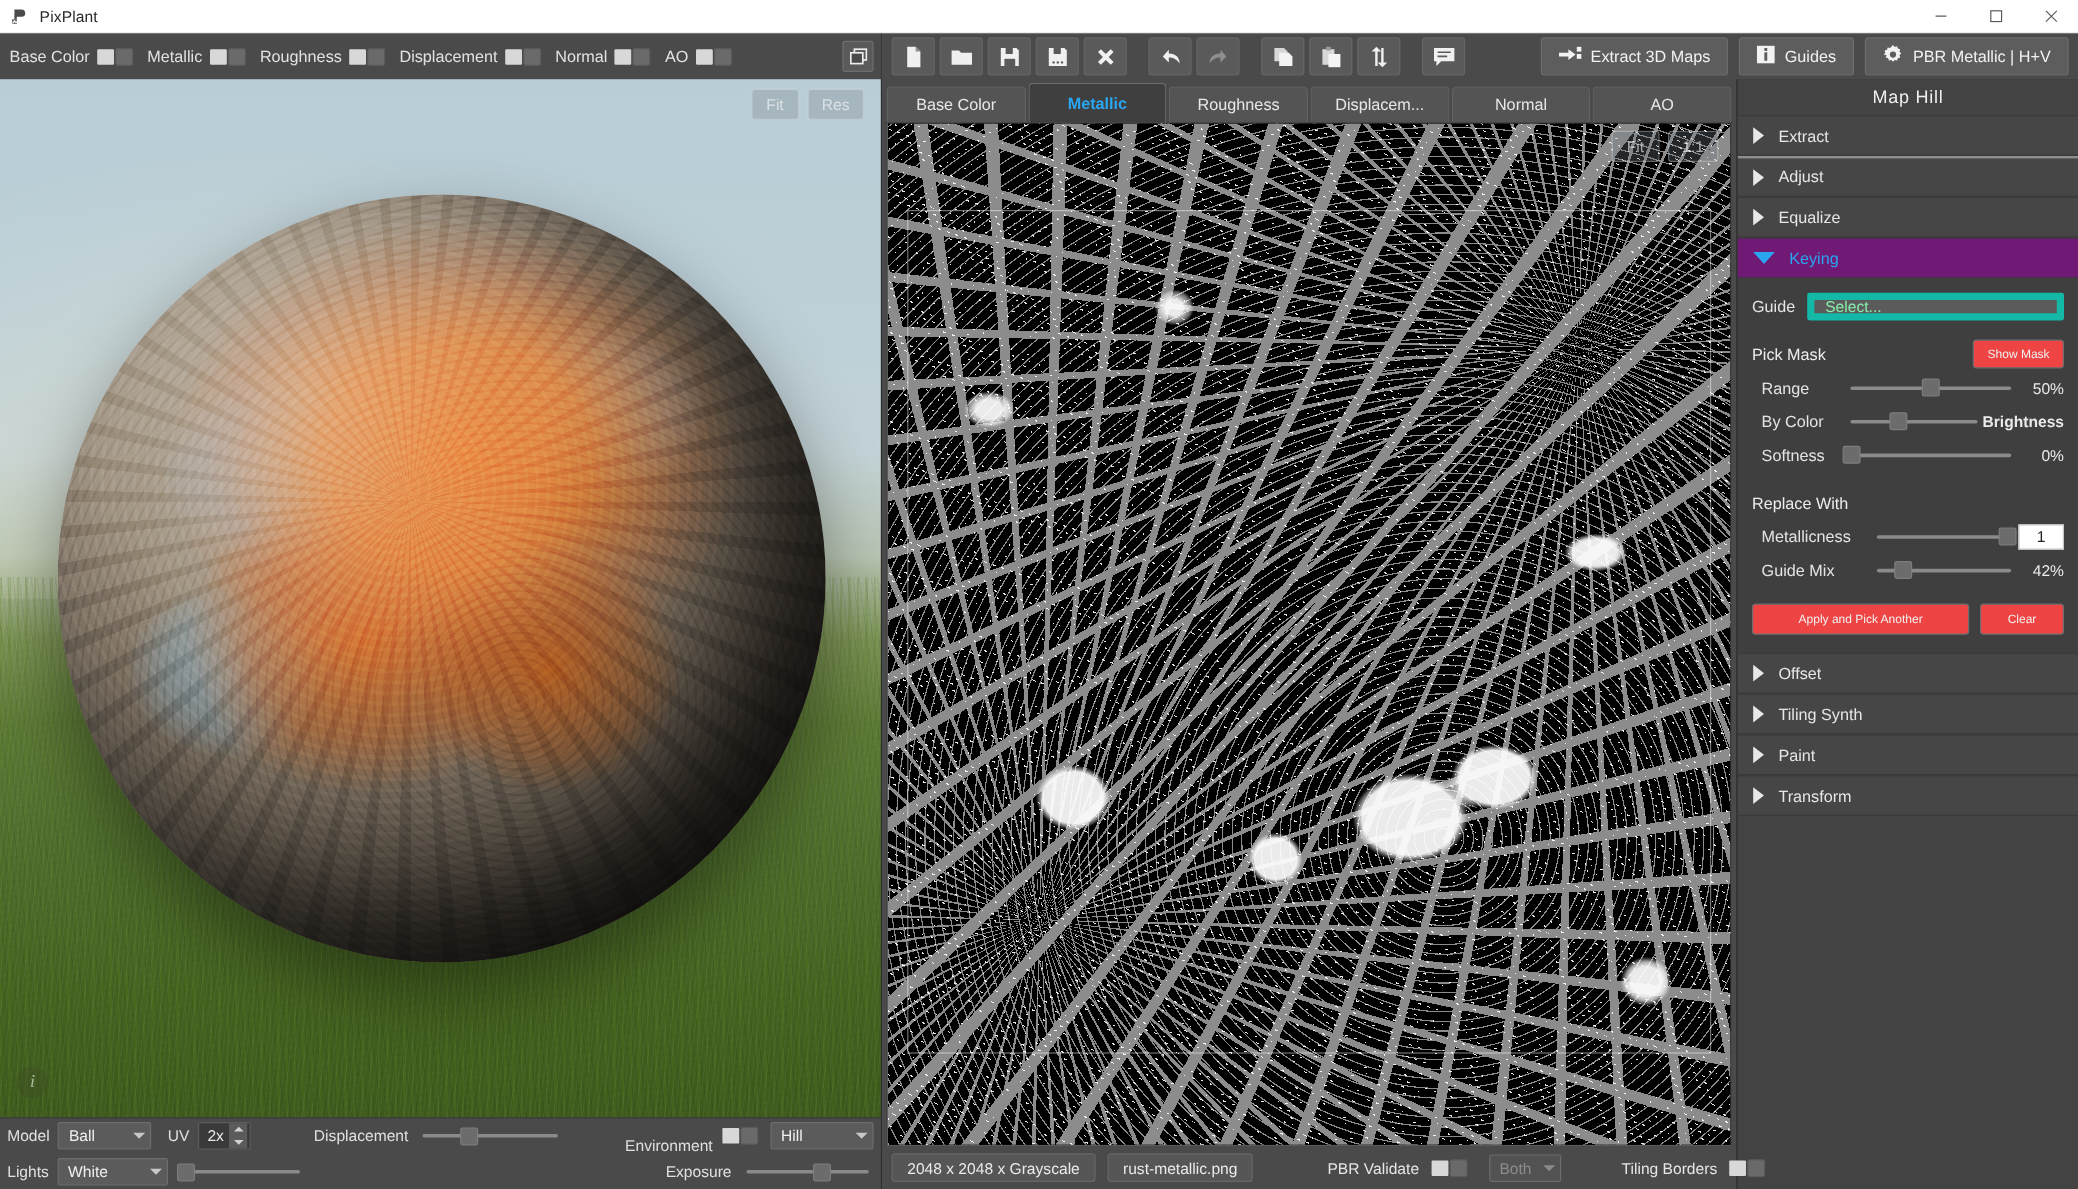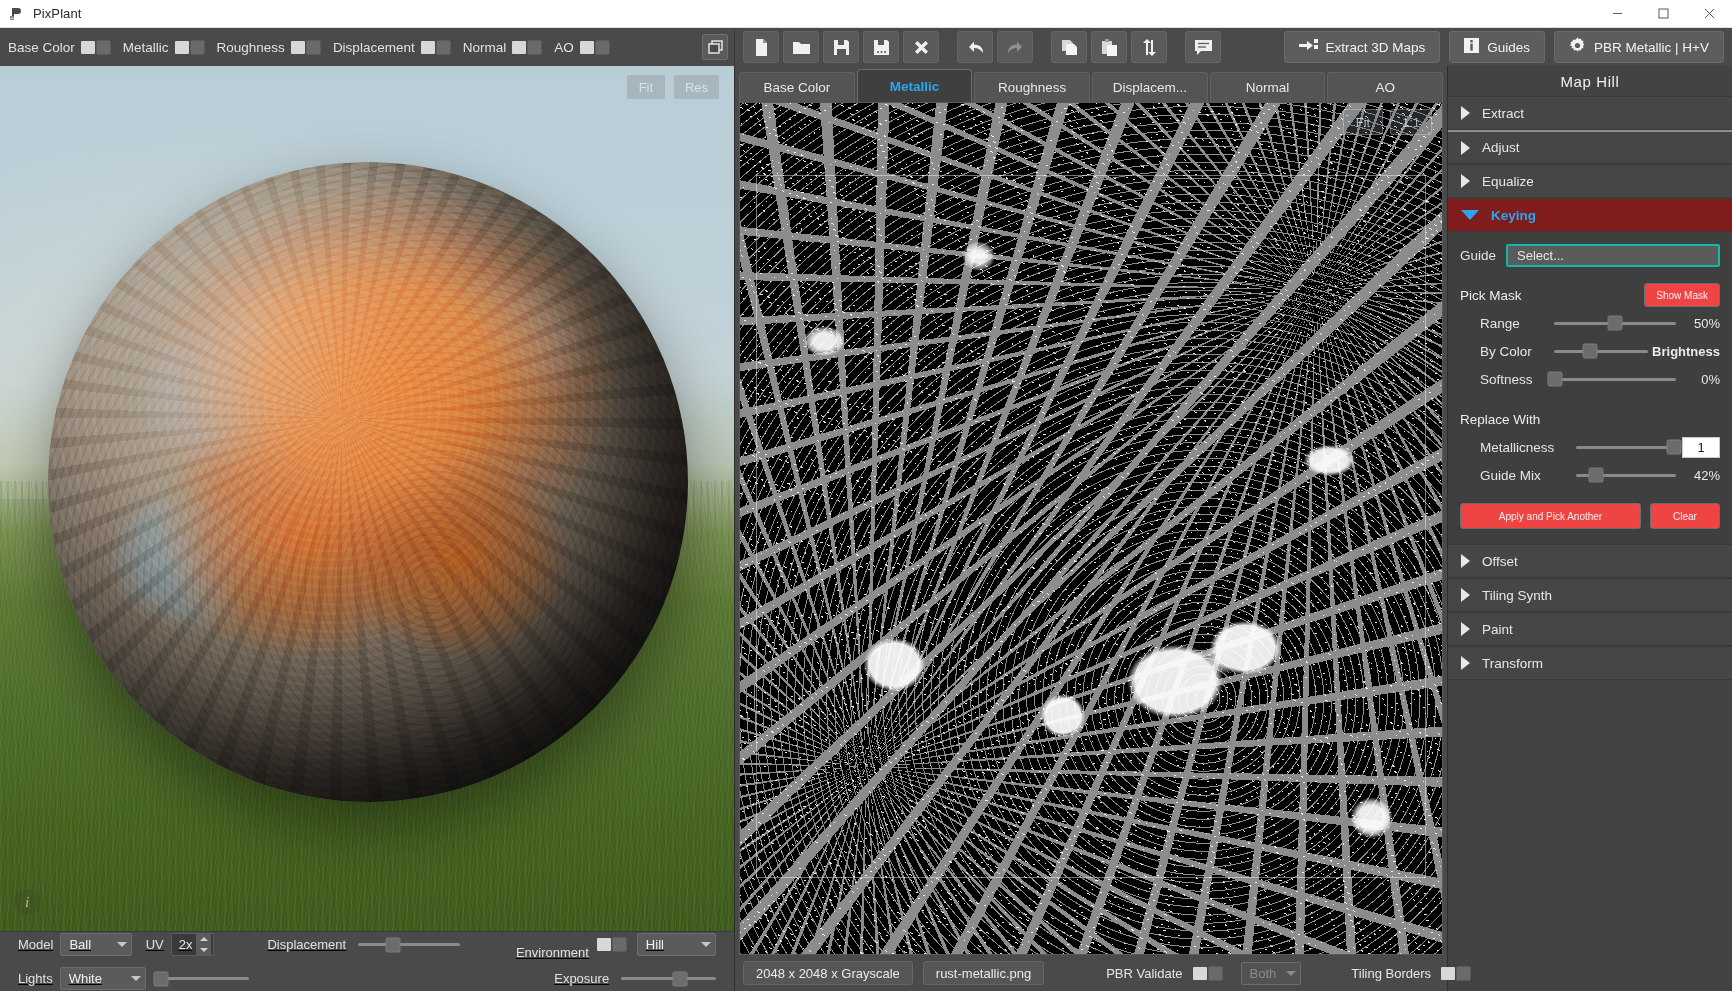--- a/index.html
+++ b/index.html
@@ -178,24 +178,23 @@
     width: 26px; height: 26px; border-radius: 50%;
     background: rgba(60,70,40,.30);
     display:flex; align-items:center; justify-content:center;
     color: rgba(230,235,220,.68); font-size: 15px;
     font-family: "Liberation Serif", serif; font-style: italic;
   }
 
   
   .leftctl {
     flex: 0 0 60px; background: #4a4a4a;
-    display: flex; flex-direction: column; justify-content: space-between;
-    padding: 0 18px; gap: 5px;
+    display: flex; flex-direction: column; justify-content: center;
+    padding: 0 6px; gap: 5px;
     border-top: 1px solid #3a3a3a;
-    text-decoration: underline;
   }
   .ctlrow { display: flex; align-items: center; height: 25px; }
   .ctl-label { font-size: 13px; color: #e0e0e0; white-space: nowrap; }
   .combo {
     height: 23px; background: #5b5b5b;
     border: 1px solid #6d6d6d; border-radius: 2px;
     display: inline-flex; align-items: center;
     padding: 0 4px 0 8px; color: #f0f0f0; font-size: 13px;
     position: relative; white-space: nowrap;
   }
@@ -316,46 +315,46 @@
     height: 30px; display: flex; align-items: center; justify-content: center;
     color: #f0f0f0; font-size: 15px; letter-spacing: .6px;
     background: #434343;
   }
   .acc-row {
     height: 34px; display: flex; align-items: center; gap: 12px;
     padding-left: 13px; background: #464646;
     border-top: 1px solid #3a3a3a; border-bottom: 1px solid #3a3a3a;
     color: #e6e6e6; font-size: 13.5px;
   }
-  .acc-row.active { color: #2aa5f0; font-weight: bold; background: #7f1d1d; }
+  .acc-row.active { color: #2aa5f0; font-weight: normal; background: #701a75; }
   .acc-row.thick-top { border-top: 2px solid #8e8e8e; }
   .tri-right {
     width:0;height:0;border-top:7px solid transparent;border-bottom:7px solid transparent;
     border-left:9px solid #e8e8e8;
   }
   .tri-down {
     width:0;height:0;border-left:9px solid transparent;border-right:9px solid transparent;
     border-top:10px solid #2aa5f0;
   }
   .panel-body { background: #3f3f3f; padding: 10px 12px 12px 12px; }
   .row { display: flex; align-items: center; height: 26px; margin-bottom: 2px; }
   .row-lbl { font-size: 13.5px; color: #e4e4e4; white-space: nowrap; }
-  .row-lbl.indent { margin-left: 20px; }
+  .row-lbl.indent { margin-left: 8px; }
   .sec-title { font-size: 13.5px; color: #ededed; }
   .btn {
     height: 24px; background: #ef4444; border: 1px solid #6e6e6e;
     border-radius: 3px; color: #f0f0f0; font-size: 10px;
     display: inline-flex; align-items: center; justify-content: center;
     padding: 0 11px; white-space: nowrap;
   }
   .btn.wide { height: 26px; }
   .wcombo {
-    flex: 1; height: 23px; background: #5b5b5b; border: 2px solid #14b8a6;
+    flex: 1; height: 23px; background: #5b5b5b; border: 6px solid #14b8a6;
     border-radius: 2px; display: flex; align-items: center;
-    padding: 0 6px 0 9px; color: #e5e5e5; font-size: 13px;
+    padding: 0 6px 0 9px; color: #86efac; font-size: 13px;
   }
   .val { font-size: 13px; color: #eaeaea; text-align: right; white-space: nowrap; }
   .numfield {
     width: 38px; height: 21px; background: #ffffff; color: #222;
     font-size: 13px; display: flex; align-items: center; justify-content: center;
     border: 1px solid #c8c8c8;
   }
   .spacer { height: 12px; }
 </style>
 </head>

